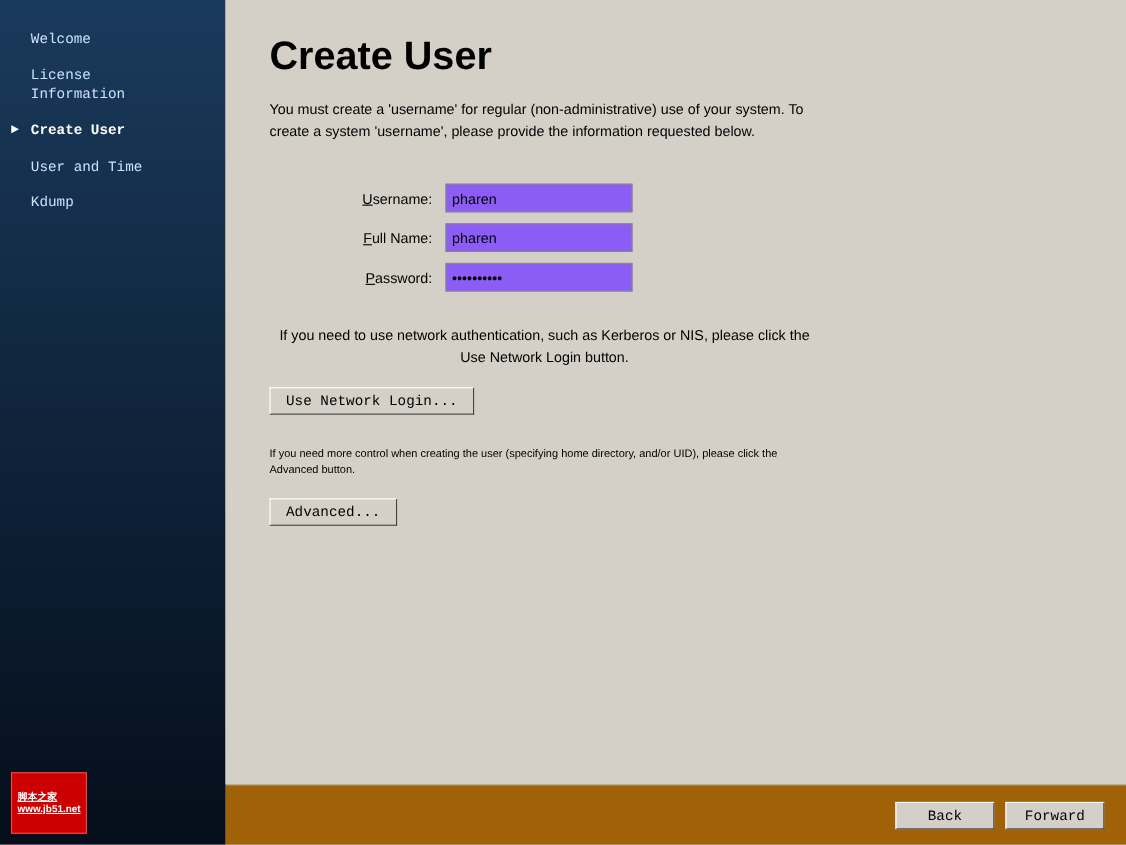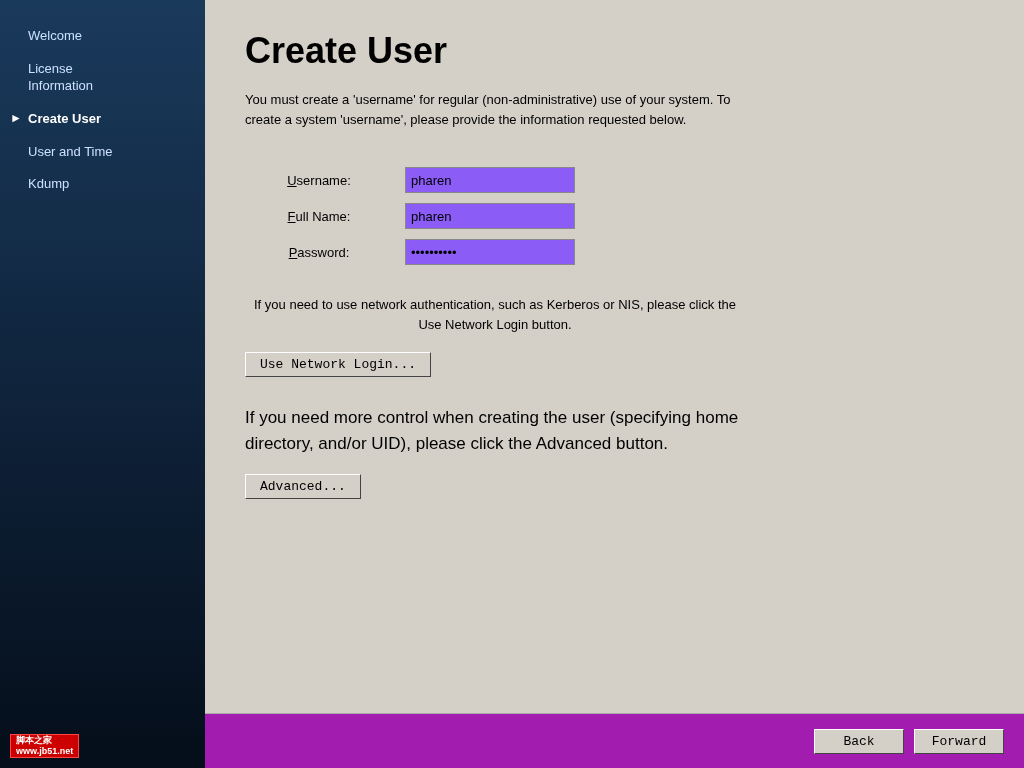--- a/index.html
+++ b/index.html
@@ -29,20 +29,21 @@
       position: relative;
     }
 
     .sidebar-item {
       color: #cce0ff;
       padding: 8px 15px 8px 28px;
       font-size: 13px;
       cursor: pointer;
       position: relative;
       line-height: 1.3;
+      font-family: Liberation Mono, monospace;
     }
 
     .sidebar-item.active {
       color: #ffffff;
       font-weight: bold;
     }
 
     .sidebar-item .arrow {
       position: absolute;
       left: 10px;
@@ -53,23 +54,24 @@
     }
 
     .sidebar-logo {
       position: absolute;
       bottom: 10px;
       left: 10px;
       background: #cc0000;
       color: white;
       font-size: 9px;
       font-weight: bold;
-      padding: 0 5px;
+      padding: 16px 5px;
       border: 1px solid #ff4444;
       line-height: 1.2;
+      text-decoration: underline;
     }
 
     
     .content {
       flex: 1;
       background: #d4d0c8;
       padding: 30px 40px 20px 40px;
       display: flex;
       flex-direction: column;
       position: relative;
@@ -97,21 +99,21 @@
     .form-row {
       display: flex;
       align-items: center;
       margin-bottom: 10px;
     }
 
     .form-label {
       width: 160px;
       font-size: 13px;
       color: #000;
-      text-align: center;
+      text-align: right;
       padding-right: 12px;
     }
 
     .form-label .underline {
       text-decoration: underline;
     }
 
     .form-input {
       width: 170px;
       height: 26px;
@@ -142,34 +144,34 @@
       font-size: 13px;
       cursor: pointer;
       font-family: Liberation Mono, monospace;
     }
 
     .network-btn {
       margin-bottom: 28px;
     }
 
     .advanced-note {
-      font-size: 17px;
+      font-size: 10px;
       color: #000;
       margin-bottom: 18px;
       max-width: 500px;
       line-height: 1.5;
     }
 
     
     .bottom-bar {
       display: flex;
       justify-content: flex-end;
       align-items: center;
       padding: 10px 20px;
-      background: #a21caf;
+      background: #a16207;
       border-top: 1px solid #aaa;
       gap: 10px;
       height: 55px;
     }
 
     .bottom-bar .btn {
       min-width: 90px;
       text-align: center;
     }
   </style>

